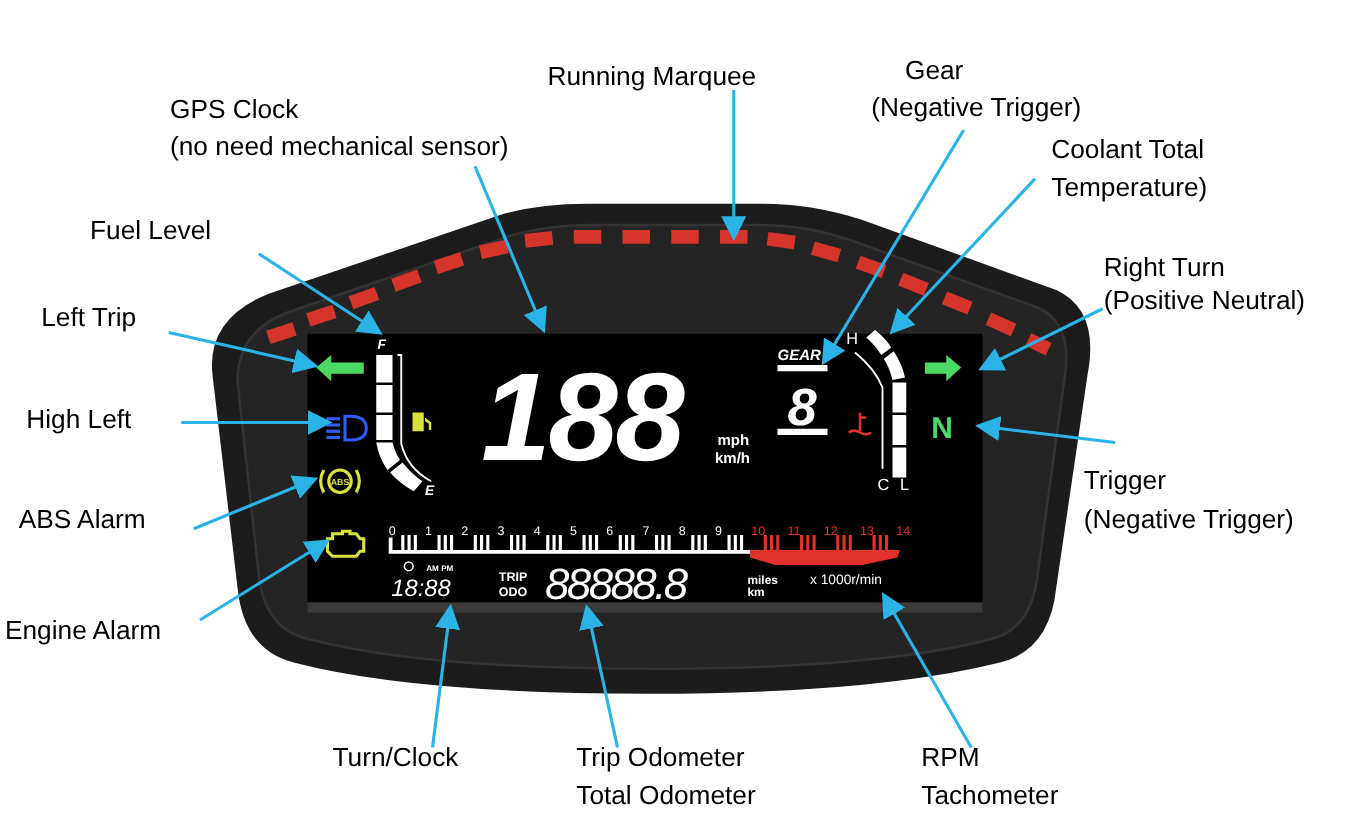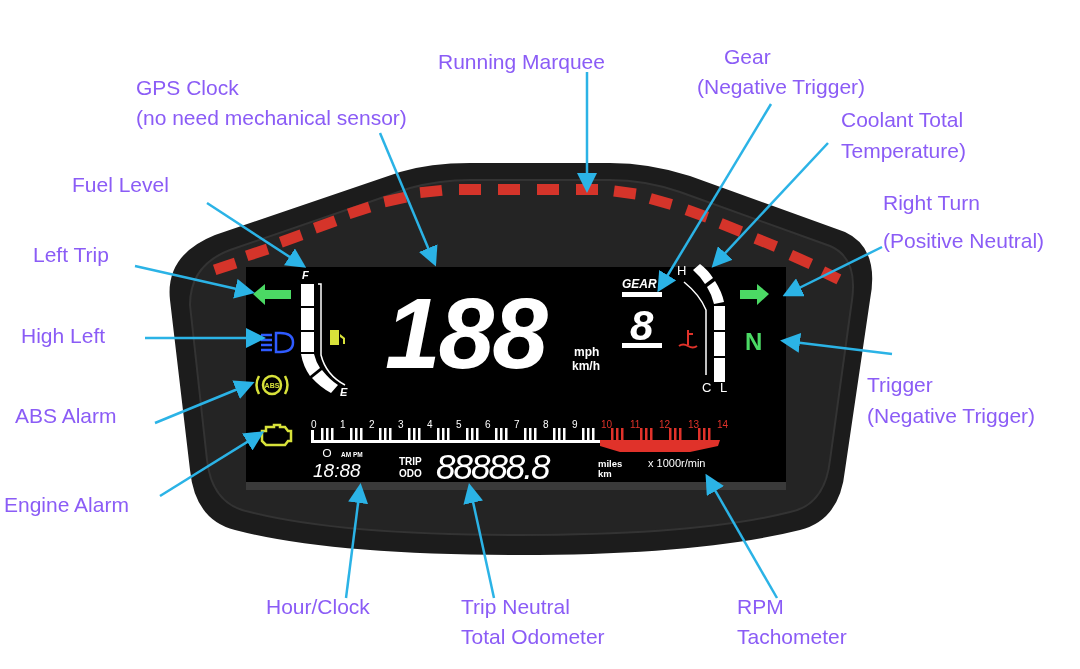--- a/index.html
+++ b/index.html
@@ -1,17 +1,17 @@
 <!DOCTYPE html>
 <html><head>
 <meta charset="utf-8">
 <style>
   html,body{margin:0;padding:0;background:#fff;}
   body{width:1080px;height:669px;position:relative;overflow:hidden;font-family:"Liberation Sans",sans-serif;}
-  .label{position:absolute;color:#8b5cf6;font-size:21px;line-height:30px;white-space:nowrap;}
+  .label{position:absolute;color:#000000;font-size:21px;line-height:30px;white-space:nowrap;}
   svg text{font-family:"Liberation Sans",sans-serif;}
 </style>
 </head>
 <body>
 
 <svg width="1080" height="669" viewBox="0 0 1080 669" style="position:absolute;left:0;top:0">
 
   <path d="M170 300 Q165 255 215 235 L400 172 Q430 163 470 163 L610 163 Q650 163 690 176 L845 232 Q880 248 870 300 L845 470 Q840 520 800 530 Q700 555 520 555 Q330 555 235 530 Q195 520 190 470 Z" fill="#1c1c1c"></path>
   <path d="M190 305 Q190 265 230 250 L410 188 Q440 180 470 180 L610 180 Q645 180 680 192 L830 246 Q858 258 852 300 L830 460 Q825 505 790 512 Q700 535 520 535 Q340 535 250 512 Q212 505 207 460 Z" fill="#242424" stroke="#333" stroke-width="2"></path>
 
@@ -202,25 +202,25 @@
 </svg>
 
 <div class="label" style="left:438px;top:47px">Running Marquee</div>
 <div class="label" style="left:136px;top:73px">GPS Clock</div>
 <div class="label" style="left:136px;top:103px">(no need mechanical sensor)</div>
 <div class="label" style="left:724px;top:42px">Gear</div>
 <div class="label" style="left:697px;top:72px">(Negative Trigger)</div>
 <div class="label" style="left:841px;top:105px">Coolant Total</div>
 <div class="label" style="left:841px;top:136px">Temperature)</div>
 <div class="label" style="left:72px;top:170px">Fuel Level</div>
-<div class="label" style="left:883px;top:188px">Right Turn</div>
+<div class="label" style="left:883px;top:200px">Right Turn</div>
 <div class="label" style="left:883px;top:226px">(Positive Neutral)</div>
 <div class="label" style="left:33px;top:240px">Left Trip</div>
 <div class="label" style="left:21px;top:321px">High Left</div>
 <div class="label" style="left:867px;top:370px">Trigger</div>
 <div class="label" style="left:867px;top:401px">(Negative Trigger)</div>
 <div class="label" style="left:15px;top:401px">ABS Alarm</div>
 <div class="label" style="left:4px;top:490px">Engine Alarm</div>
-<div class="label" style="left:266px;top:592px">Hour/Clock</div>
-<div class="label" style="left:461px;top:592px">Trip Neutral</div>
+<div class="label" style="left:266px;top:592px">Turn/Clock</div>
+<div class="label" style="left:461px;top:592px">Trip Odometer</div>
 <div class="label" style="left:461px;top:622px">Total Odometer</div>
 <div class="label" style="left:737px;top:592px">RPM</div>
 <div class="label" style="left:737px;top:622px">Tachometer</div>
 
 </body></html>

